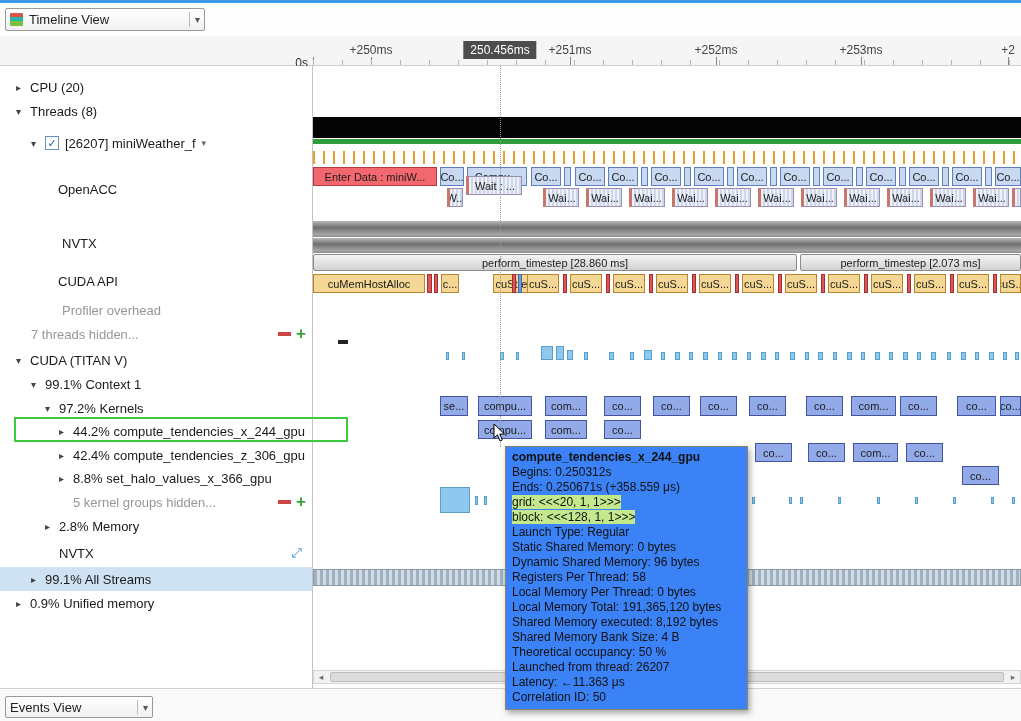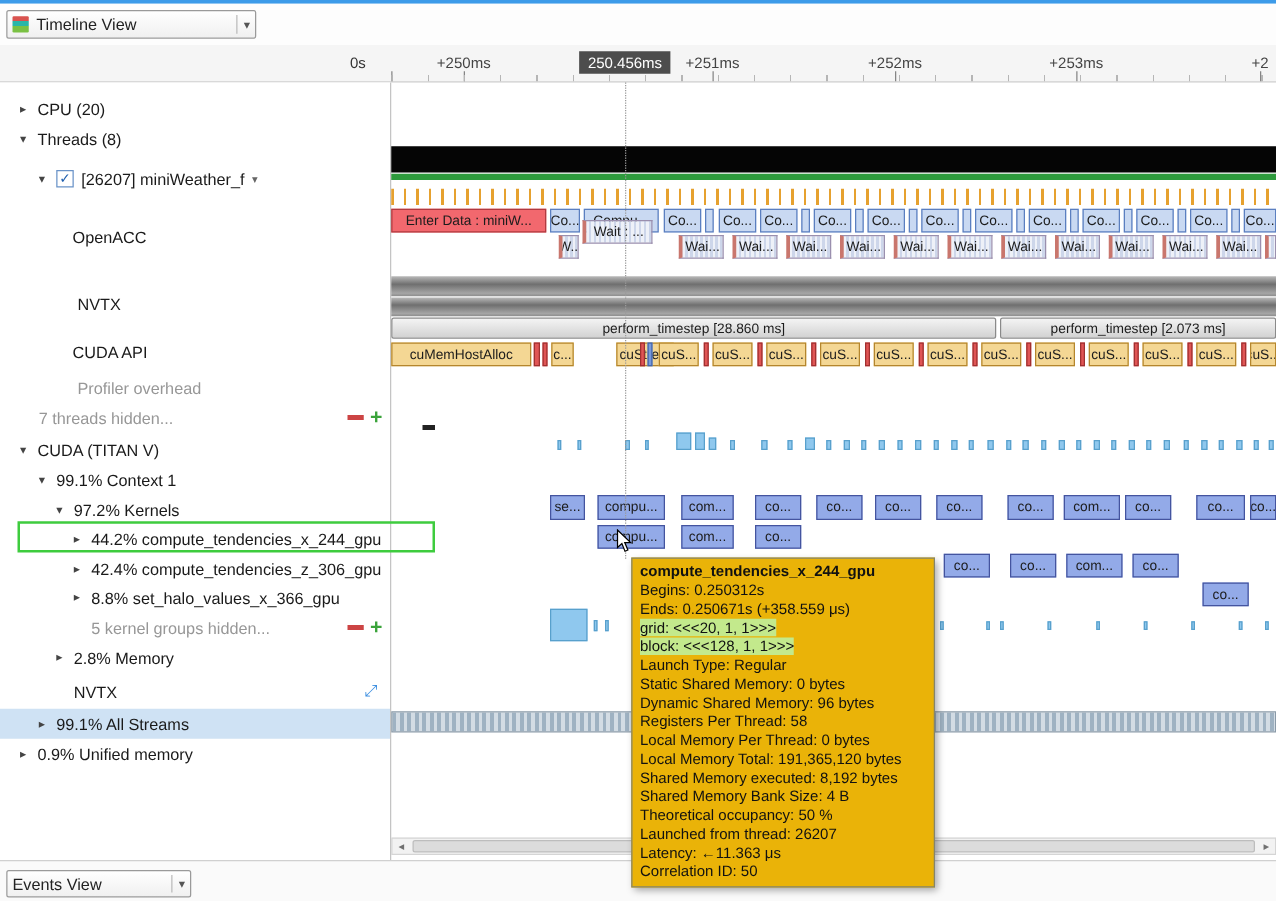--- a/index.html
+++ b/index.html
@@ -12,21 +12,21 @@
     font-size:13px;color:#222;}
   .dd-tl{left:5px;top:5px;width:200px;height:23px;}
   .dd-ev{left:5px;top:7px;width:148px;height:22px;}
   .dd-icon{width:13px;height:13px;margin-right:6px;border-radius:1px;
     background:linear-gradient(180deg,#d9534f 0 4px,#29b6a8 4px 8px,#7ac143 8px 13px);}
   .dd-label{flex:1;white-space:nowrap;overflow:hidden;}
   .dd-caret{border-left:1px solid #bbb;padding-left:5px;margin-left:4px;color:#555;
     font-size:10px;height:70%;display:flex;align-items:center;}
   .ruler{position:absolute;left:0;top:36px;width:100%;height:30px;background:#f5f5f5;
     border-bottom:1px solid #cfcfcf;}
-  .origin{position:absolute;left:280px;width:28px;top:7px;font-size:12px;color:#333;}
+  .origin{position:absolute;left:280px;width:28px;top:20px;text-align:right;font-size:12px;color:#333;}
   .tick-label{position:absolute;top:7px;transform:translateX(-50%);font-size:12px;color:#444;white-space:nowrap;}
   .tick-line{position:absolute;bottom:0;width:1px;height:8px;background:#858585;}
   .minor-ticks{position:absolute;left:313px;bottom:0;width:708px;height:5px;
     background:repeating-linear-gradient(90deg,#b5b5b5 0 1px,rgba(0,0,0,0) 1px 29px);}
   .marker{position:absolute;top:5px;transform:translateX(-50%);background:#4d4d4d;color:#fff;
     font-size:12px;padding:2px 7px;white-space:nowrap;z-index:3;}
   .left-panel{position:absolute;left:0;top:66px;width:313px;height:622px;background:#fff;
     border-right:1px solid #c4c4c4;}
   .tree-layer{position:absolute;left:0;top:0;width:312px;height:721px;}
   .tree-row{position:absolute;left:0;width:312px;height:24px;display:flex;align-items:center;
@@ -65,21 +65,21 @@
   .hscroll{position:absolute;left:313px;top:670px;width:708px;height:14px;background:#f2f2f2;
     border:1px solid #d5d5d5;}
   .hs-btn{position:absolute;top:0;width:14px;height:12px;font-size:9px;color:#707070;
     display:flex;align-items:center;justify-content:center;}
   .hs-left{left:0;}
   .hs-right{right:0;}
   .hs-thumb{position:absolute;left:16px;top:1px;width:674px;height:10px;background:#dcdcdc;
     border:1px solid #bdbdbd;border-radius:2px;}
   .bottom-bar{position:absolute;left:0;top:688px;width:100%;height:33px;background:#fafafa;
     border-top:1px solid #d0d0d0;}
-  .tooltip{position:absolute;left:505px;top:446px;width:243px;background:#eab308;
+  .tooltip{position:absolute;left:505px;top:446px;width:243px;background:#3b82f6;
     border:1px solid #85856a;box-shadow:2px 3px 6px rgba(0,0,0,0.35);padding:3px 6px 4px;
     z-index:20;font-size:12px;color:#111;}
   .tt-title{font-weight:bold;line-height:15px;white-space:nowrap;}
   .tt-row{line-height:15px;white-space:nowrap;}
   .tt-row .hl{background:#c3e98c;}
   .cursor{position:absolute;left:493px;top:423px;z-index:30;}
 </style>
 </head>
 <body>
 

